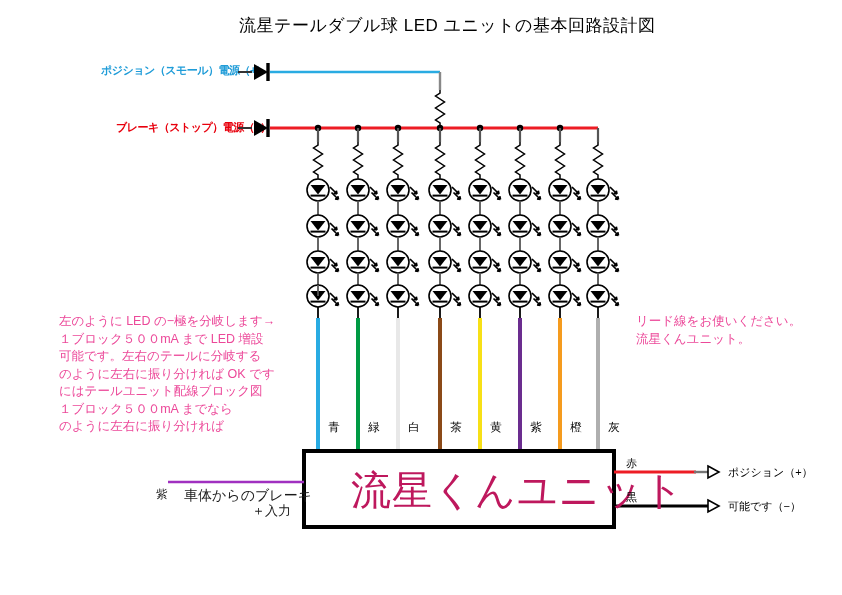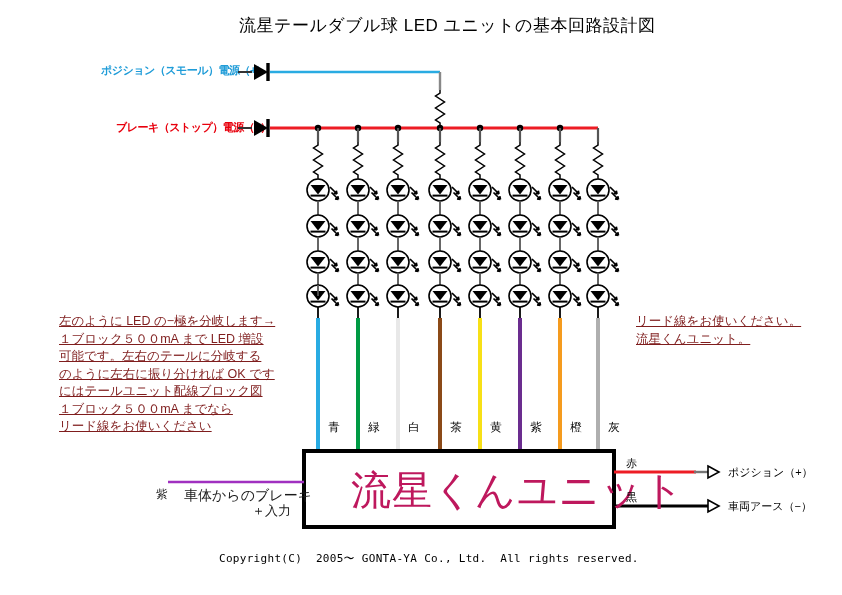--- a/index.html
+++ b/index.html
@@ -45,22 +45,21 @@
   .src-label.brk { color: #e8000d; }
   .color-tag {
     font-size: 11.5px;
     color: #000;
     text-align: center;
     width: 20px;
   }
   .note {
     font-size: 12.5px;
     line-height: 17.5px;
-    color: #7f1d1d;
-    text-decoration: underline;
+    color: #ec4899;
   }
   .unit-name {
     font-size: 40px;
     color: #be185d;
     letter-spacing: 1px;
     margin-left: 37px;
   }
   .io-label {
     font-size: 11px;
     color: #000;
@@ -282,32 +281,31 @@
   <div class="txt unit-name" style="left:298px; top:463px;">流星くんユニット</div>
 
   <div class="txt" style="left:140px; top:487px; font-size:11.5px;">紫</div>
   <div class="txt" style="left:168px; top:487px; font-size:14px;">車体からのブレーキ</div>
   <div class="txt" style="left:236px; top:502px; font-size:13px;">＋入力</div>
 
   <div class="txt io-wirename" style="left:610px; top:456px;">赤</div>
   <div class="txt io-label" style="left:712px; top:465px;">ポジション（+）</div>
 
   <div class="txt io-wirename" style="left:610px; top:490px;">黒</div>
-  <div class="txt io-label" style="left:712px; top:499px;">車両アース（−）</div>
+  <div class="txt io-label" style="left:712px; top:499px;">可能です（−）</div>
 
   <div style="position:absolute; left:43px; top:313px;">
     <div class="note">左のように LED の−極を分岐します→</div>
     <div class="note">１ブロック５００mA まで LED 増設</div>
     <div class="note">可能です。左右のテールに分岐する</div>
     <div class="note">のように左右に振り分ければ OK です</div>
     <div class="note">にはテールユニット配線ブロック図</div>
     <div class="note">１ブロック５００mA までなら</div>
-    <div class="note">リード線をお使いください</div>
+    <div class="note">のように左右に振り分ければ</div>
   </div>
 
   <div style="position:absolute; left:620px; top:313px;">
     <div class="note">リード線をお使いください。</div>
     <div class="note">流星くんユニット。</div>
   </div>
 
-  <div class="txt copyright" style="left:203px; top:551px;">Copyright(C)  2005〜 GONTA-YA Co., Ltd.  All rights reserved.</div>
 
 </div>
 
 </body></html>

